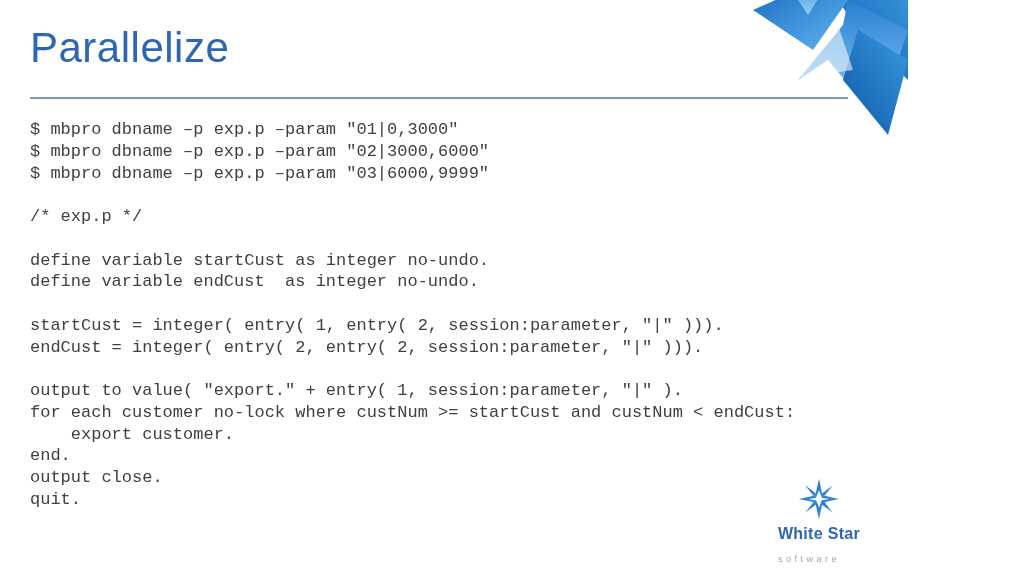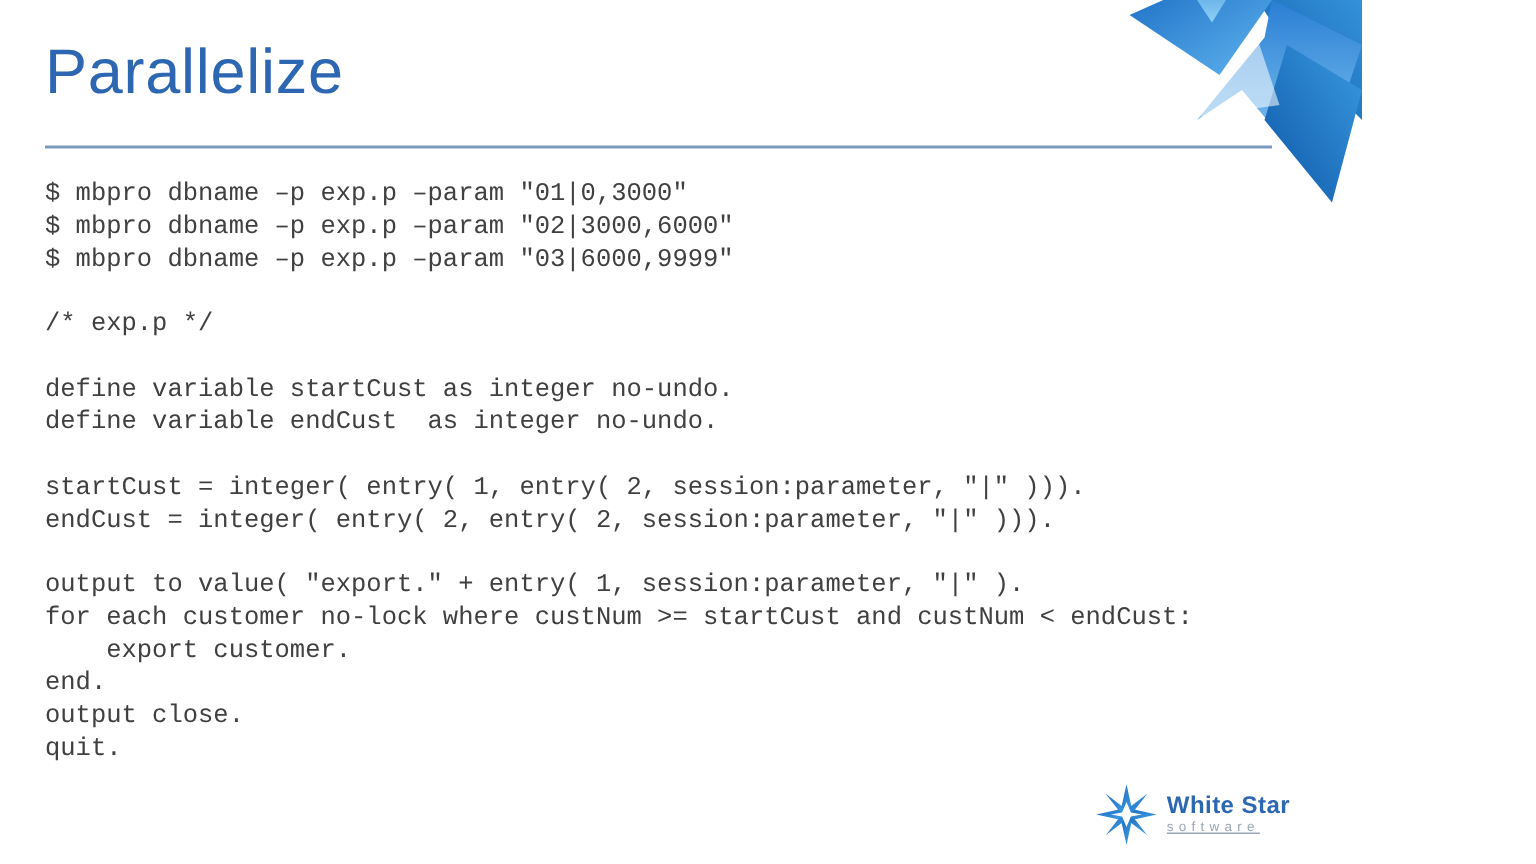--- a/index.html
+++ b/index.html
@@ -59,37 +59,37 @@
 
   
   .logo {
     position: absolute;
     right: 18px;
     bottom: 12px;
     display: flex;
     align-items: center;
     gap: 6px;
     pointer-events: none;
+    flex-direction: column;
   }
   .logo-text {
     line-height: 1;
   }
   .logo-text .l1 {
     font-size: 16px;
     color: #2E67B1;
     font-weight: 600;
     letter-spacing: 0.3px;
   }
   .logo-text .l2 {
     font-size: 9px;
     color: #9aa7b5;
     letter-spacing: 3.5px;
     text-transform: lowercase;
-    margin-top: 1px;
-    text-decoration: underline;
+    margin-top: 13px;
   }
 </style>
 </head>
 <body>
 
 <div class="slide">
 
   <div class="title">Parallelize</div>
   <div class="hr"></div>
 

